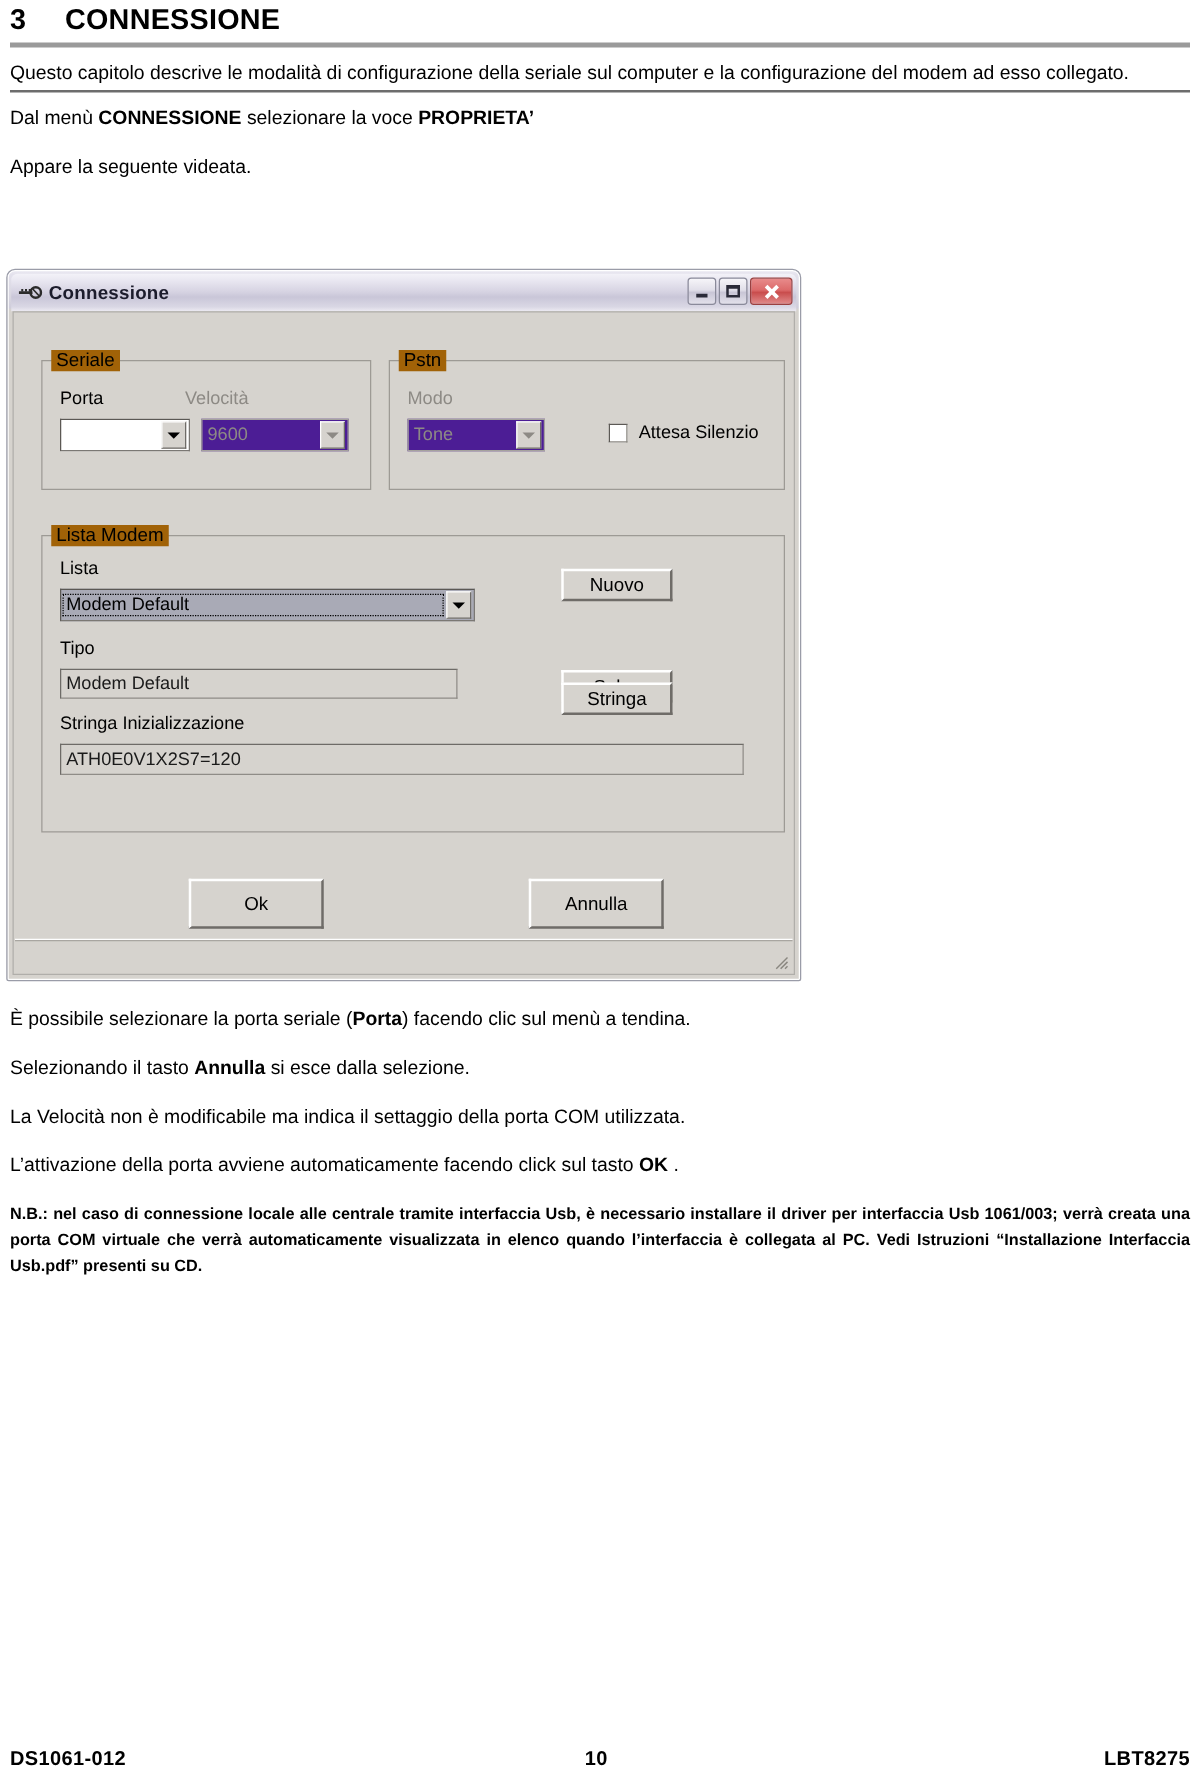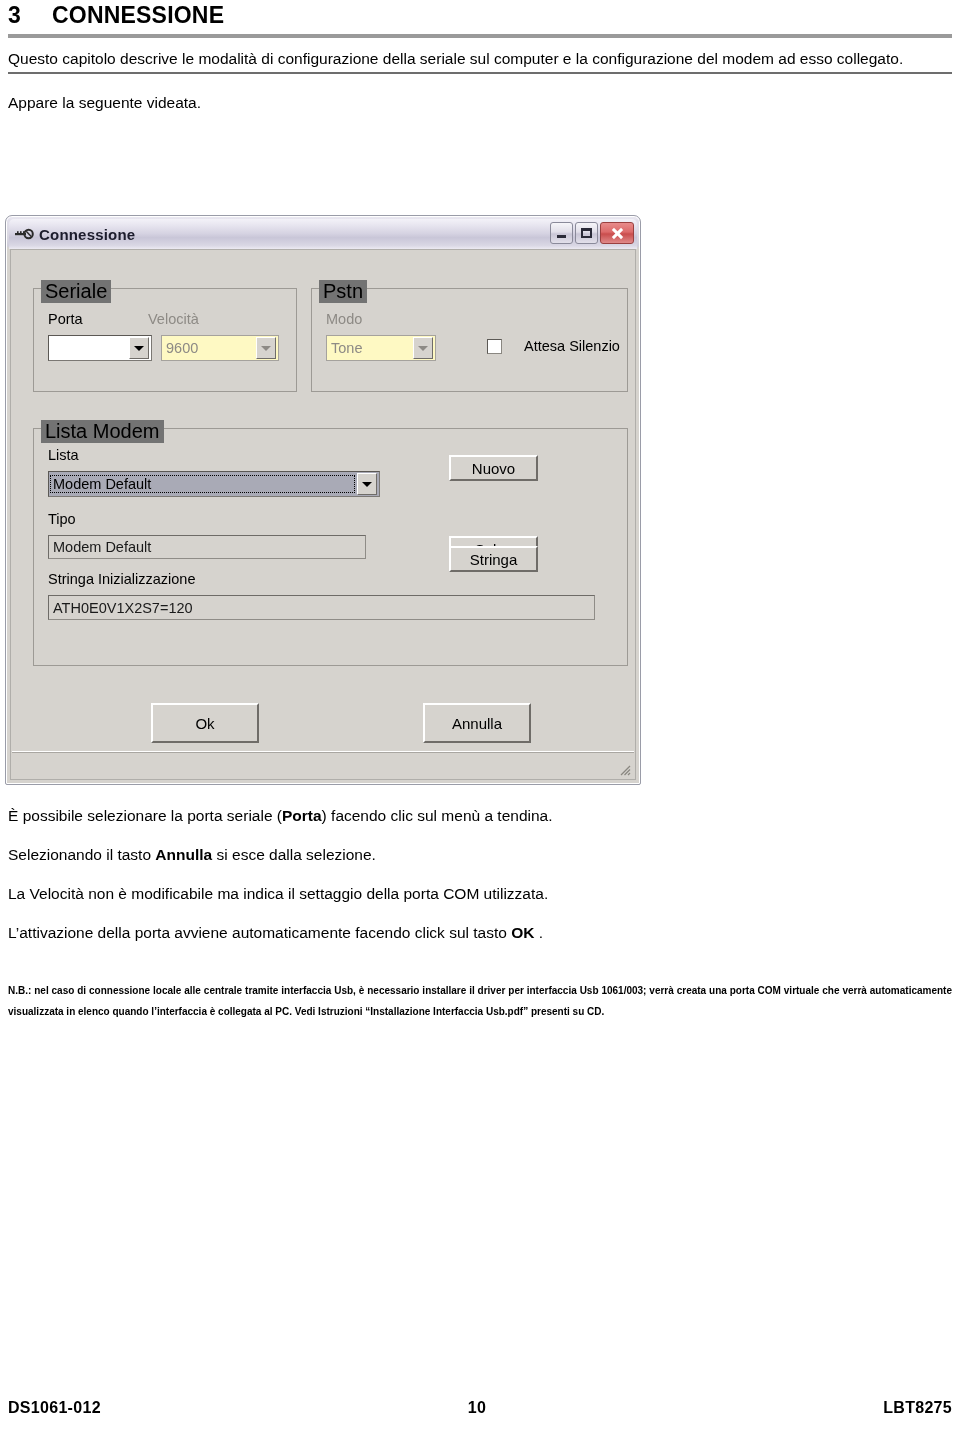--- a/index.html
+++ b/index.html
@@ -178,23 +178,23 @@
   
   .group {
     position: absolute;
     border: 1px solid #9d9a95;
     box-sizing: border-box;
   }
   .group > .legend {
     position: absolute;
     top: -9px;
     left: 7px;
-    background: #737373;
+    background: #a16207;
     padding: 0 4px;
-    font-size: 20px;
+    font-size: 15px;
     color: #000;
     white-space: nowrap;
   }
   .fld-label {
     position: absolute;
     font-size: 14.5px;
     color: #000;
     white-space: nowrap;
   }
   .fld-label.dis { color: #8d8a85; }
@@ -231,21 +231,21 @@
     align-items: center;
     justify-content: center;
     flex: 0 0 auto;
   }
   .tri {
     width: 0; height: 0;
     border-left: 5px solid transparent;
     border-right: 5px solid transparent;
     border-top: 5px solid #000000;
   }
-  .combo.disabled { background: #fef9c3; border-color: #a5a29d; }
+  .combo.disabled { background: #4c1d95; border-color: #a5a29d; }
   .combo.disabled .val { color: #8d8a85; }
   .combo.disabled .tri { border-top-color: #8d8a85; }
 
   .combo.focused { background: #a9aab6; }
   .combo.focused .val {
     color: #000;
     outline: 1px dotted #000;
     outline-offset: 0px;
     margin: 1px 1px 1px 2px;
     padding-left: 2px;
@@ -280,21 +280,21 @@
     justify-content: center;
     font-size: 15px;
     color: #000;
     cursor: default;
   }
 
   .chk-wrap {
     position: absolute;
     display: flex;
     align-items: center;
-    gap: 22px;
+    gap: 9px;
   }
   .chk {
     width: 15px;
     height: 15px;
     box-sizing: border-box;
     background: #ffffff;
     border: 1px solid #8a8781;
     border-top-color: #5c5955;
     border-left-color: #5c5955;
     flex: 0 0 auto;
@@ -328,43 +328,44 @@
     display: flex;
     font-size: 16px;
     font-weight: bold;
     letter-spacing: 0.3px;
   }
   .footer .f-left { flex: 0 0 auto; }
   .footer .f-center { flex: 1; text-align: center; padding-right: 30px; }
   .footer .f-right { flex: 0 0 auto; }
 
   .nb-par {
-    font-size: 10px;
+    font-size: 13px;
     line-height: 21px;
     font-weight: bold;
     text-align: justify;
     width: 944px;
-    margin-top: 37px;
+    margin-top: 17px;
   }
 </style>
 </head>
 <body>
 
 <div class="page">
 
   <div class="h1-row">
     <div class="h1-num">3</div>
     <div class="h1-text">CONNESSIONE</div>
   </div>
   <div class="rule-thick"></div>
 
   <div class="body-par">Questo capitolo descrive le modalità di configurazione della seriale sul computer e la configurazione del modem ad esso collegato.</div>
 
   <div class="rule-thin"></div>
 
+  <div class="par-sm"><span>Dal menù </span><b>CONNESSIONE</b><span> selezionare la voce </span><b>PROPRIETA’</b></div>
 
   <div class="par-sm par-gap">Appare la seguente videata.</div>
 
   <div class="dialog">
 
     <div class="titlebar">
       <span class="title-icon">
         <svg viewBox="0 0 19 16" width="19" height="16" aria-hidden="true">
           <g fill="#2b2b2b">
             <rect x="0" y="7" width="11" height="2.2"></rect>

